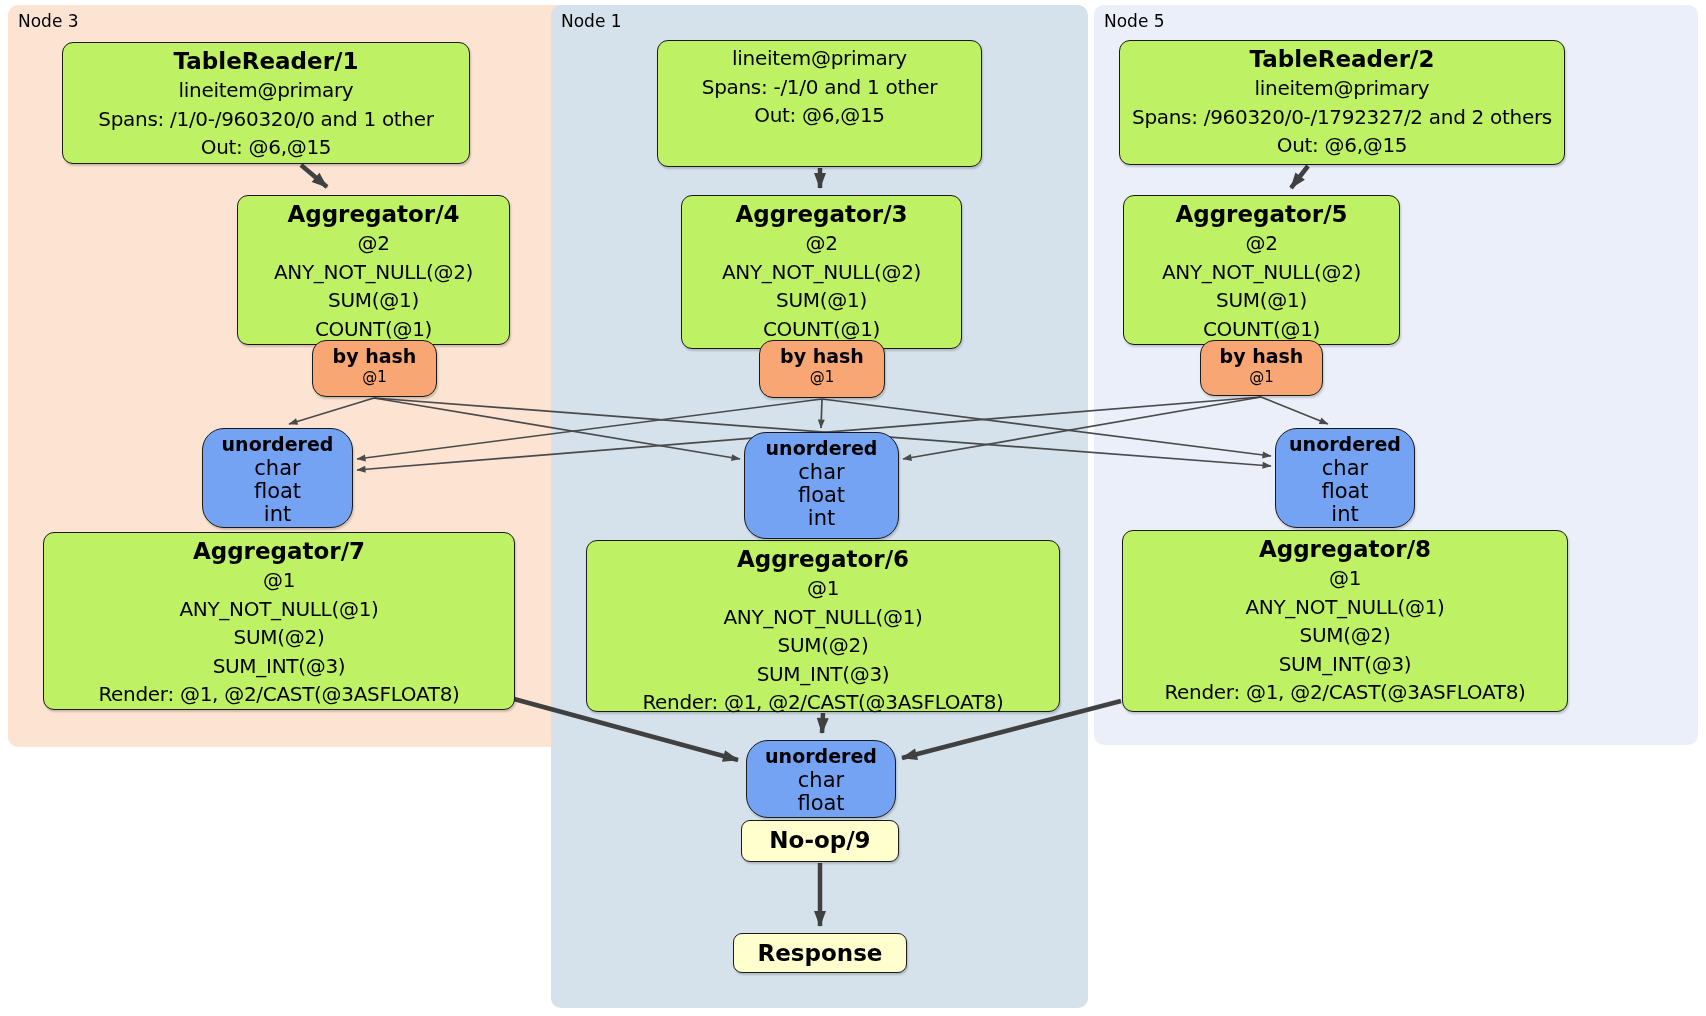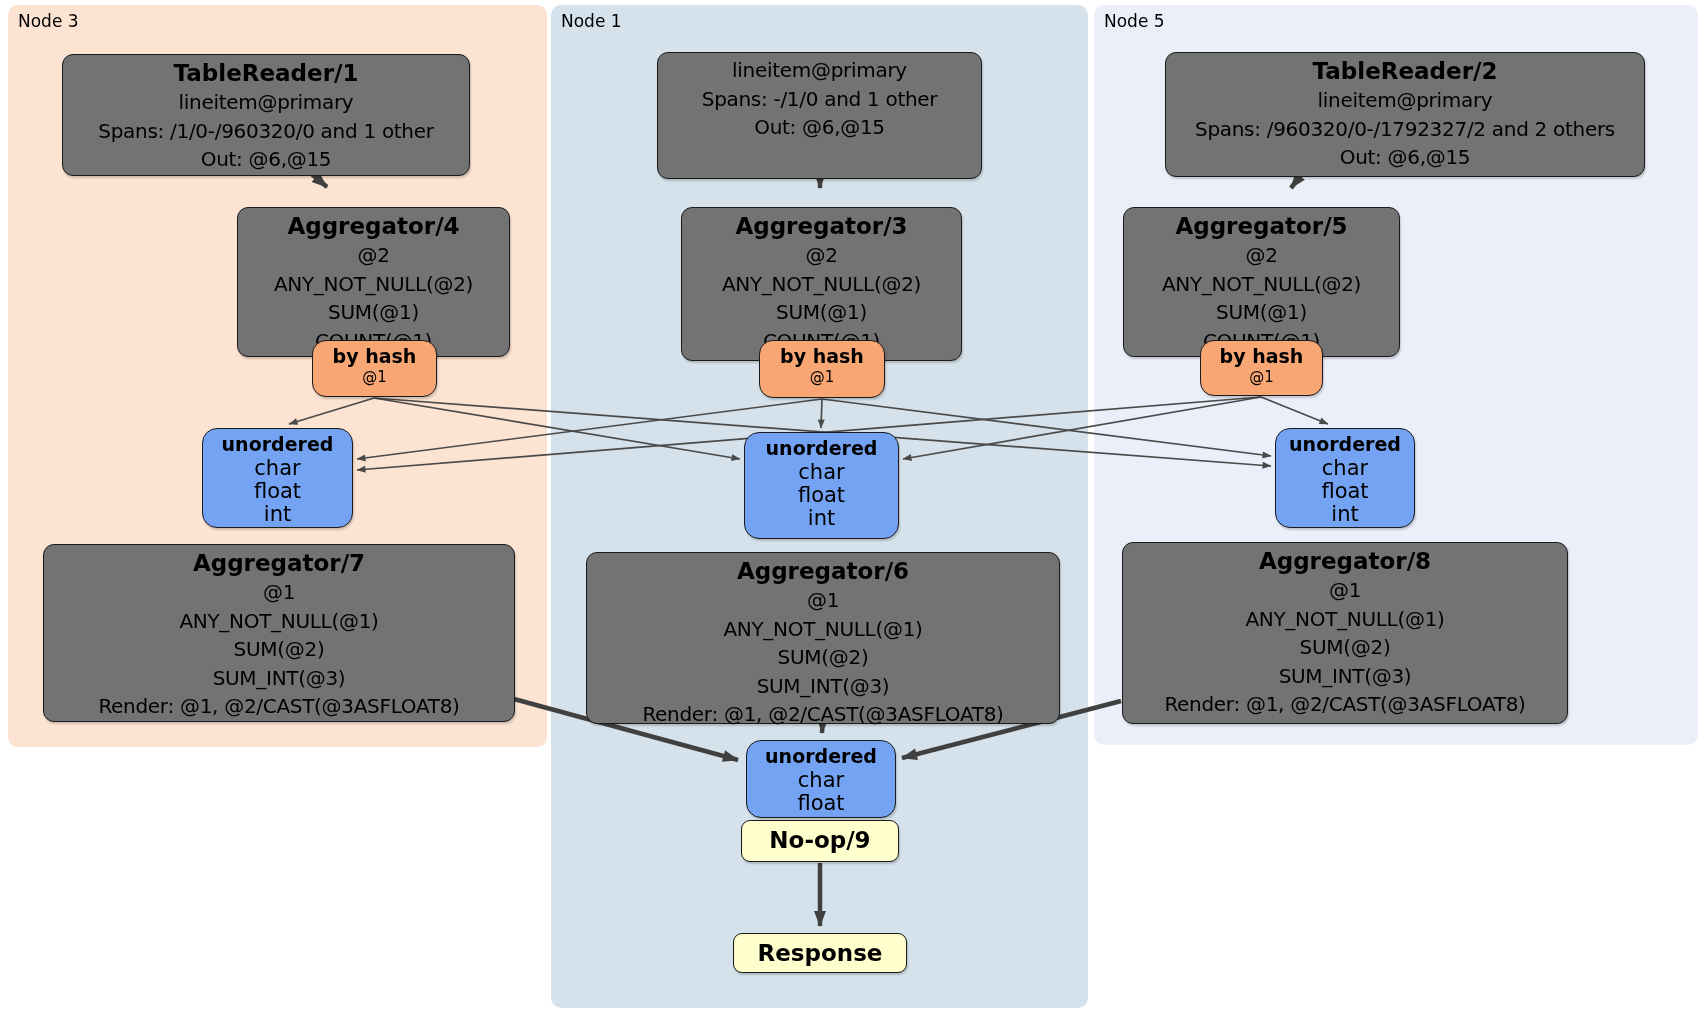--- a/index.html
+++ b/index.html
@@ -4,55 +4,54 @@
 <style>
   html,body{margin:0;padding:0;background:#ffffff;}
   #canvas{
     position:relative;width:1706px;height:1016px;overflow:hidden;
     font-family:"DejaVu Sans","Liberation Sans",sans-serif;color:#000;
     background:#ffffff;
   }
   .region{position:absolute;border-radius:10px;z-index:0;}
   .region-label{position:absolute;top:6px;left:10px;font-size:17px;color:#000;}
   .op-box{
-    position:absolute;box-sizing:border-box;background:#737373;border:1.7px solid #1a1a1a;
+    position:absolute;box-sizing:border-box;background:#bef264;border:1.7px solid #1a1a1a;
     border-radius:11px;text-align:center;z-index:2;padding-top:3px;
     box-shadow:1px 2px 2px rgba(0,0,0,0.18);
-    margin-top:12px;
   }
   .op-title{font-weight:bold;font-size:23px;line-height:30px;white-space:nowrap;}
   .op-line{font-size:20px;line-height:28.5px;letter-spacing:-0.3px;white-space:nowrap;}
   .hash-box{
     position:absolute;box-sizing:border-box;background:#f8a674;border:1.7px solid #1a1a1a;
     border-radius:14px;text-align:center;z-index:3;padding-top:3px;
     box-shadow:1px 2px 2px rgba(0,0,0,0.18);
   }
   .hash-title{font-weight:bold;font-size:19px;line-height:24px;}
   .hash-sub{font-size:15px;line-height:18px;}
   .sync-box{
     position:absolute;box-sizing:border-box;background:#74a3f3;border:1.7px solid #1a1a1a;
-    border-radius:15px;text-align:center;z-index:3;padding-top:2px;
+    border-radius:22px;text-align:center;z-index:3;padding-top:2px;
     box-shadow:1px 2px 2px rgba(0,0,0,0.18);
   }
   .sync-title{font-weight:bold;font-size:19px;line-height:26px;}
   .sync-item{font-size:21px;line-height:23px;}
   .label-box{
     position:absolute;box-sizing:border-box;background:#ffffce;border:1.7px solid #1a1a1a;
     border-radius:9px;text-align:center;z-index:2;
     box-shadow:1px 2px 2px rgba(0,0,0,0.18);
   }
   .label-box .op-title{line-height:38px;}
   #edges{position:absolute;left:0;top:0;z-index:1;}
 </style>
 </head>
 <body>
 
 <div id="canvas">
 
-  <div class="region" style="left:8px;top:5px;width:539px;height:742px;background:#fce3d2;">
+  <div class="region" style="left:8px;top:5px;width:539px;height:742px;background:#fce3d2;padding-left:24px;">
     <div class="region-label">Node 3</div>
   </div>
   <div class="region" style="left:551px;top:5px;width:537px;height:1003px;background:#d5e2eb;">
     <div class="region-label">Node 1</div>
   </div>
   <div class="region" style="left:1094px;top:5px;width:604px;height:740px;background:#eaeffa;">
     <div class="region-label">Node 5</div>
   </div>
 
   <svg id="edges" width="1706" height="1016">
@@ -92,21 +91,21 @@
     <div class="op-title">TableReader/1</div>
     <div class="op-line">lineitem@primary</div>
     <div class="op-line">Spans: /1/0-/960320/0 and 1 other</div>
     <div class="op-line">Out: @6,@15</div>
   </div>
   <div class="op-box" style="left:657px;top:40px;width:325px;height:127px;">
     <div class="op-line">lineitem@primary</div>
     <div class="op-line">Spans: -/1/0 and 1 other</div>
     <div class="op-line">Out: @6,@15</div>
   </div>
-  <div class="op-box" style="left:1165px;top:40px;width:480px;height:125px;">
+  <div class="op-box" style="left:1119px;top:40px;width:446px;height:125px;">
     <div class="op-title">TableReader/2</div>
     <div class="op-line">lineitem@primary</div>
     <div class="op-line">Spans: /960320/0-/1792327/2 and 2 others</div>
     <div class="op-line">Out: @6,@15</div>
   </div>
 
   <div class="op-box" style="left:237px;top:195px;width:273px;height:150px;">
     <div class="op-title">Aggregator/4</div>
     <div class="op-line">@2</div>
     <div class="op-line">ANY_NOT_NULL(@2)</div>

